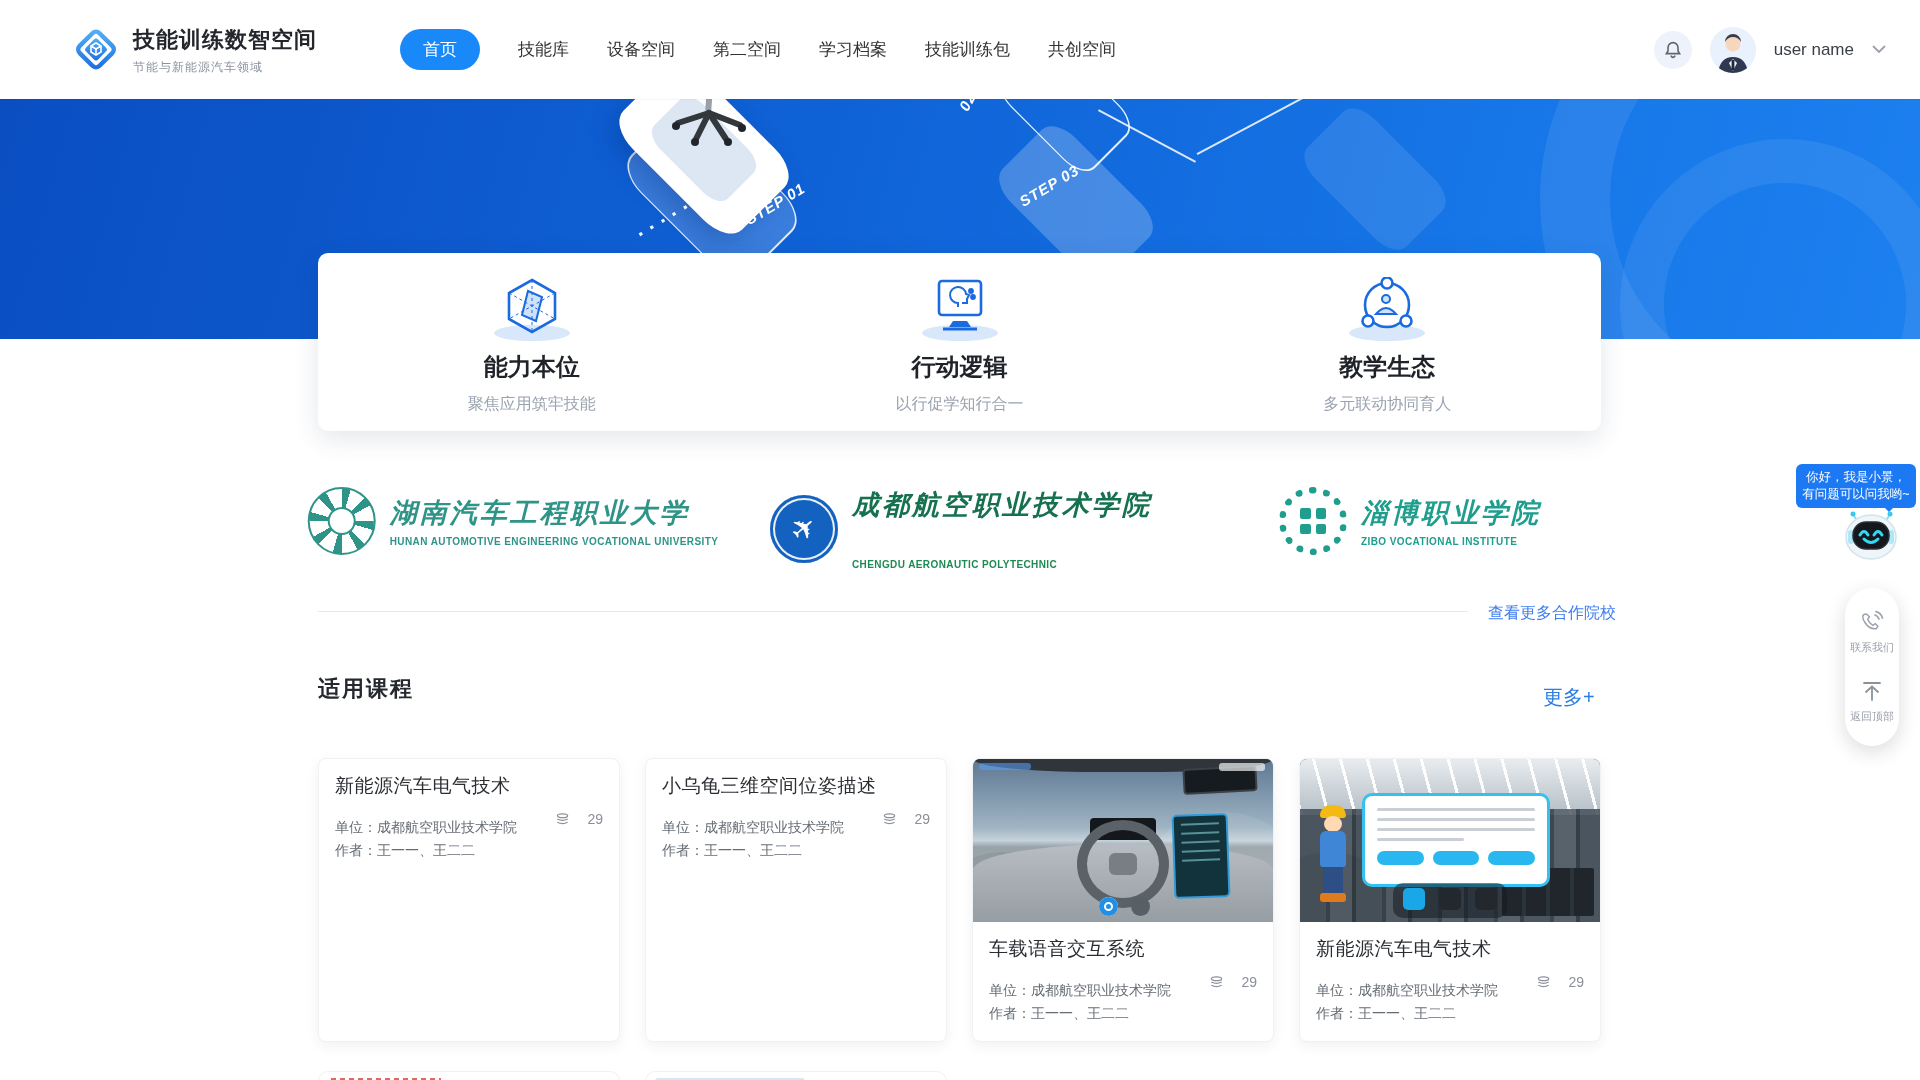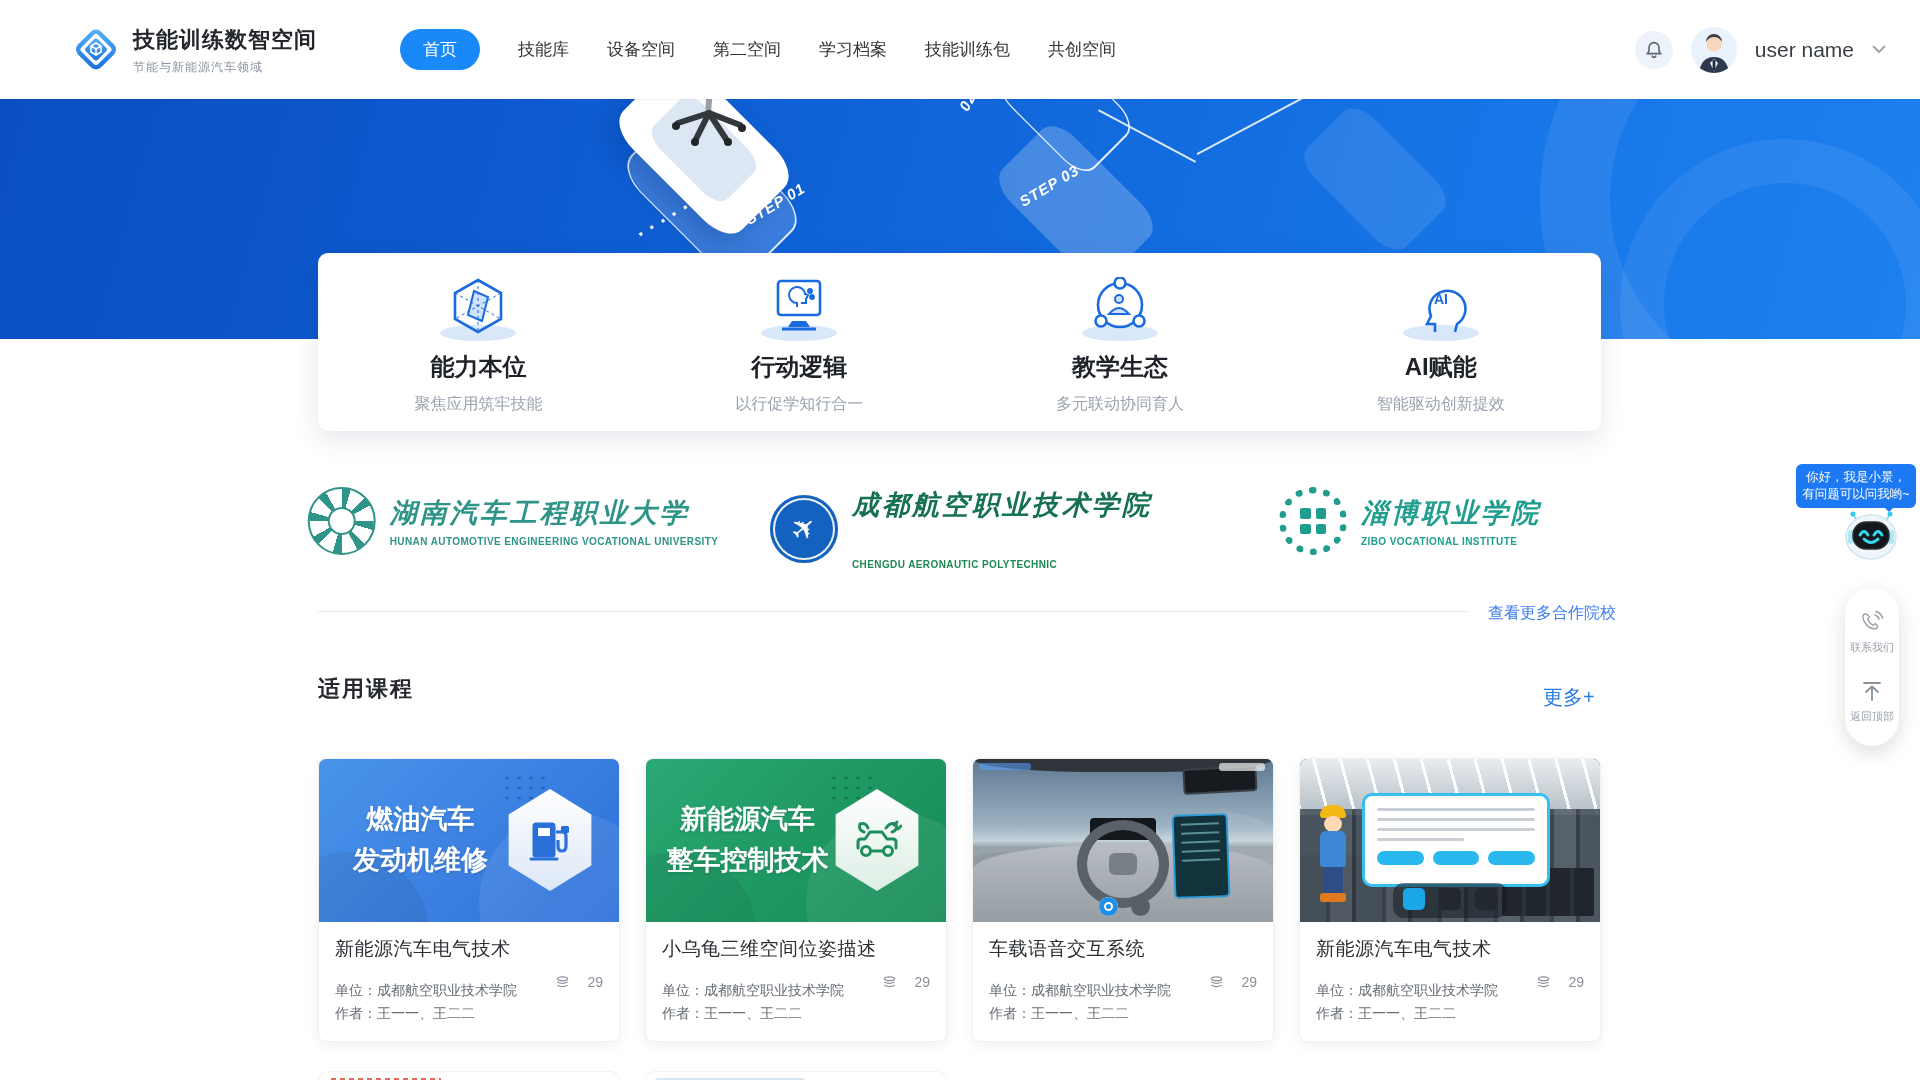--- a/index.html
+++ b/index.html
@@ -13,21 +13,21 @@
             box-shadow:0 1px 0 rgba(0,0,0,.04); }
   .brand { position:absolute; left:72px; top:50%; transform:translateY(-50%); display:flex; align-items:center; gap:13px; }
   .brand-txt .t1 { font-size:22px; font-weight:bold; color:#23262b; letter-spacing:1px; }
   .brand-txt .t2 { font-size:12px; color:#8b93a0; margin-top:4px; letter-spacing:1px; }
   .nav-menu { position:absolute; left:400px; top:0; height:99px; display:flex; align-items:center; gap:38px; }
   .nav-item { font-size:17px; color:#333; cursor:pointer; white-space:nowrap; }
   .nav-item.active { background:#1989fa; color:#fff; padding:9px 23px; border-radius:21px; }
   .nav-right { position:absolute; right:34px; top:0; height:99px; display:flex; align-items:center; gap:18px; }
   .bell-wrap { width:38px; height:38px; border-radius:50%; background:#eef3fb; display:flex; align-items:center; justify-content:center; cursor:pointer; }
   .avatar { width:46px; height:46px; border-radius:50%; background:#e9f1fc; overflow:hidden; cursor:pointer; }
-  .username { font-size:21px; color:#3a3f46; }
+  .username { font-size:17px; color:#3a3f46; }
   
   .banner { position:absolute; top:99px; left:0; width:1920px; height:240px; overflow:hidden;
             background:linear-gradient(105deg,#0a4ec2 0%,#0f62d6 42%,#1777e8 78%,#1d80ef 100%); }
   .ring { position:absolute; border-radius:50%; border:70px solid rgba(255,255,255,.08); }
   .ring.r1 { width:520px; height:520px; right:-140px; top:-160px; }
   .ring.r2 { width:330px; height:330px; right:-30px; top:40px; border-width:44px; border-color:rgba(255,255,255,.07); }
   .tile { position:absolute; border-radius:34px; transform:rotate(45deg) scaleY(.6); }
   .tile-big { left:620px; top:-34px; width:168px; height:168px; background:#fff; box-shadow:0 18px 30px rgba(4,40,110,.25); }
   .tile-big-inner { left:652px; top:-2px; width:104px; height:104px; background:#dde7f3; border-radius:22px; }
   .tile-echo { left:628px; top:10px; width:168px; height:168px; border:2px solid rgba(255,255,255,.85); background:rgba(255,255,255,.18); }
@@ -278,30 +278,20 @@
           <circle cx="30" cy="6" r="5.5" fill="#fff"></circle>
             <circle cx="11" cy="44" r="5.5" fill="#fff"></circle>
             <circle cx="49" cy="44" r="5.5" fill="#fff"></circle>
           <circle cx="29" cy="22" r="4" fill="#cfe2fa" stroke-width="2"></circle>
           <path d="M22 34 q7-6 14 0 l3 3 h-20z" fill="#cfe2fa" stroke-width="2"></path>
         </svg>
       </div>
       <div class="f-title">教学生态</div>
       <div class="f-sub">多元联动协同育人</div>
     </div>
-    <div class="feature">
-      <div class="f-icon">
-        <svg width="60" height="58" viewBox="0 0 60 58" fill="none" stroke="#1a6ae0" stroke-width="2.6">
-          <path d="M24 55 v-8 h-8 l4-8 a18 18 0 1 1 26 8 l-2 8"></path>
-          <text x="30" y="27" font-size="14" font-weight="bold" fill="#1a6ae0" stroke="none" text-anchor="middle" font-family="Liberation Sans,sans-serif">AI</text>
-        </svg>
-      </div>
-      <div class="f-title">AI赋能</div>
-      <div class="f-sub">智能驱动创新提效</div>
-    </div>
   </div>
 
   <div class="partners">
     <div class="partner p1">
       <div class="emblem emblem-hunan"></div>
       <div>
         <div class="p-name">湖南汽车工程职业大学</div>
         <div class="p-en">HUNAN AUTOMOTIVE ENGINEERING VOCATIONAL UNIVERSITY</div>
       </div>
     </div>
@@ -331,73 +321,38 @@
   </div>
   <div class="divider"></div>
   <div class="more-partners">查看更多合作院校</div>
 
   <div class="section-title">适用课程</div>
   <div class="section-more">更多+</div>
 
   <div class="cards">
 
     <div class="card">
-      <div class="cover cover-blue">
-        <div class="dots"></div>
-        <div class="cover-txt">
-          <div>燃油汽车</div>
-          <div>发动机维修</div>
-        </div>
-        <div class="hexa">
-          <svg width="44" height="48" viewBox="0 0 44 48" fill="none" stroke="#2b6fd8" stroke-width="3">
-            <rect x="6" y="8" width="20" height="32" rx="2" fill="#2b6fd8"></rect>
-            <rect x="10" y="12" width="12" height="8" rx="1" fill="#fff" stroke="none"></rect>
-            <line x1="3" y1="43" x2="29" y2="43" stroke-linecap="round"></line>
-            <path d="M28 16 h6 q4 0 4 4 v10 q0 5-4 5 t-4-5 v-6" stroke-width="3.2"></path>
-            <rect x="33" y="10" width="8" height="7" rx="1.5" fill="#2b6fd8" stroke="none"></rect>
-          </svg>
-        </div>
-      </div>
       <div class="card-body">
         <div class="card-title">新能源汽车电气技术</div>
         <div class="card-meta">
           <div><span>单位：</span><span>成都航空职业技术学院</span></div>
           <div><span>作者：</span><span>王一一、王二二</span></div>
         </div>
         <div class="card-count">
           <svg width="15" height="15" viewBox="0 0 16 16" fill="none" stroke="#8a8f99" stroke-width="1.3">
             <ellipse cx="8" cy="4" rx="5.5" ry="2.1"></ellipse>
               <path d="M2.5 7.5 q5.5 3 11 0"></path>
               <path d="M2.5 11 q5.5 3 11 0"></path>
           </svg>
           <span>29</span>
         </div>
       </div>
     </div>
 
     <div class="card">
-      <div class="cover cover-green">
-        <div class="dots"></div>
-        <div class="cover-txt">
-          <div>新能源汽车</div>
-          <div>整车控制技术</div>
-        </div>
-        <div class="hexa">
-          <svg width="50" height="44" viewBox="0 0 50 44" fill="none" stroke="#1e8f5a" stroke-width="3" stroke-linecap="round" stroke-linejoin="round">
-            <path d="M6 30 v-6 q0-3 3-3 h4 l5-7 h12 l5 7 h6 q3 0 3 3 v6"></path>
-            <circle cx="14" cy="33" r="4.5"></circle>
-              <circle cx="36" cy="33" r="4.5"></circle>
-            <line x1="19" y1="33" x2="31" y2="33"></line>
-            <path d="M12 14 q-6-2-4-8 q6-2 8 4"></path>
-            <path d="M34 10 q4-6 10-4 q2 6-4 8"></path>
-            <line x1="42" y1="7" x2="45" y2="4"></line>
-              <line x1="46" y1="11" x2="49" y2="8"></line>
-          </svg>
-        </div>
-      </div>
       <div class="card-body">
         <div class="card-title">小乌龟三维空间位姿描述</div>
         <div class="card-meta">
           <div><span>单位：</span><span>成都航空职业技术学院</span></div>
           <div><span>作者：</span><span>王一一、王二二</span></div>
         </div>
         <div class="card-count">
           <svg width="15" height="15" viewBox="0 0 16 16" fill="none" stroke="#8a8f99" stroke-width="1.3">
             <ellipse cx="8" cy="4" rx="5.5" ry="2.1"></ellipse>
               <path d="M2.5 7.5 q5.5 3 11 0"></path>

